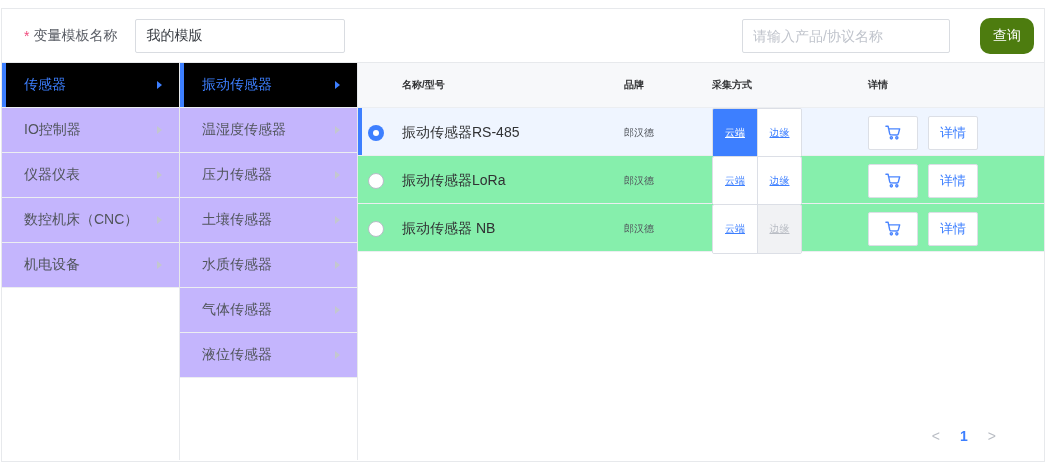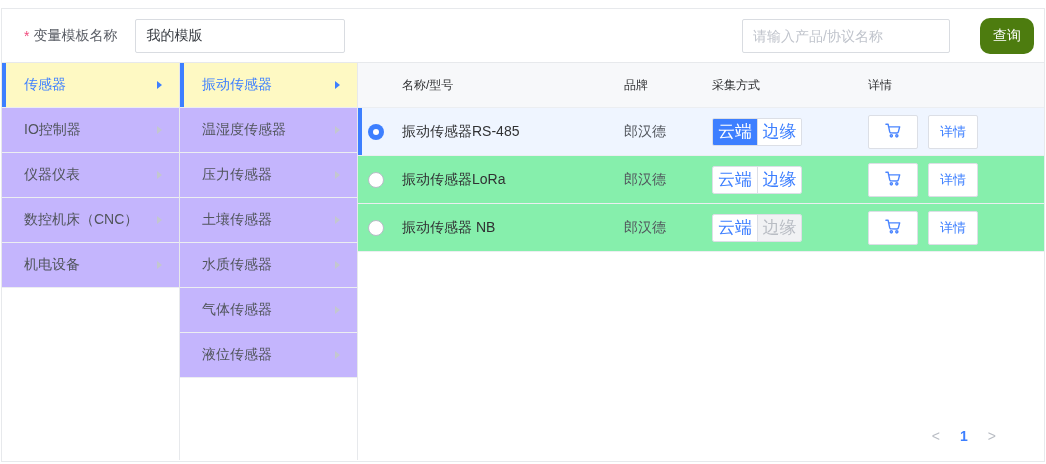--- a/index.html
+++ b/index.html
@@ -22,48 +22,48 @@
   .search-input::placeholder { color:#c0c4cc; }
   .query-btn { width:54px; height:36px; margin-left:30px; background:#4d7c0f; color:#fff;
     border:none; border-radius:10px; font-size:14px; cursor:pointer; font-family:inherit; }
 
   
   .bodywrap { display:flex; height:calc(100% - 55px); overflow:hidden; }
   .col { width:178px; border-right:1px solid #e7e9ec; flex:none; }
   .side-item { position:relative; height:45px; display:flex; align-items:center;
     justify-content:space-between; padding:0 17px 0 22px; border-bottom:1px solid #eceef1;
     font-size:14px; color:#51555c; cursor:pointer; background:#c4b5fd; }
-  .side-item.selected { background:#fef9c3; color:#3d7fff; }
+  .side-item.selected { background:#000000; color:#3d7fff; }
   .side-item.selected::before { content:""; position:absolute; left:0; top:0; bottom:0;
     width:4px; background:#3d7fff; }
   .tri { width:0; height:0; border-top:4px solid transparent; border-bottom:4px solid transparent;
     border-left:5px solid #c3c7cf; }
   .side-item.selected .tri { border-left-color:#3d7fff; }
 
   
   .main { flex:1; position:relative; overflow:hidden; }
   .trow { display:grid; grid-template-columns:44px 222px 88px 156px 1fr;
     align-items:center; }
   .thead { height:45px; background:#f7f8fa; border-bottom:1px solid #eceef1;
-    font-size:12px; font-weight:400; color:#303133; }
+    font-size:10px; font-weight:700; color:#303133; }
   .drow { height:48px; border-bottom:1px solid #eceef1; position:relative; background:#86efac; cursor:pointer; }
   .drow.selected { background:#eff5ff; }
   .drow.selected::before { content:""; position:absolute; left:0; top:0; bottom:0;
     width:4px; background:#3d7fff; }
   .cell-radio { display:flex; justify-content:flex-start; padding-left:10px; }
   .radio { width:16px; height:16px; border-radius:50%; border:1px solid #b6bcc6;
     background:#fff; position:relative; }
   .radio.checked { border:none; background:#3d7fff; }
   .radio.checked::after { content:""; position:absolute; left:5px; top:5px; width:6px;
     height:6px; border-radius:50%; background:#fff; }
   .cell-name { font-size:14px; color:#303133; }
-  .cell-brand { font-size:14px; color:#51555c; }
+  .cell-brand { font-size:10px; color:#51555c; }
   .seg { display:inline-flex; border:1px solid #dcdfe6; border-radius:2px; overflow:hidden; }
-  .seg-btn { width:44px; height:26px; background:#fff; color:#3d7fff; border:none;
-    font-size:17px; cursor:pointer; font-family:inherit; }
+  .seg-btn { width:44px; height:48px; background:#fff; color:#3d7fff; border:none;
+    font-size:10px; cursor:pointer; font-family:inherit;text-decoration:underline; }
   .seg-btn + .seg-btn { border-left:1px solid #dcdfe6; }
   .seg-btn.active { background:#3d7fff; color:#fff; }
   .seg-btn.disabled { background:#f1f2f4; color:#b9bdc4; cursor:default; }
   .cell-detail { display:flex; align-items:center; gap:10px; }
   .icon-btn { width:50px; height:34px; border:1px solid #dcdfe6; border-radius:2px;
     background:#fff; display:flex; align-items:center; justify-content:center; cursor:pointer; }
   .detail-btn { width:50px; height:34px; border:1px solid #dcdfe6; border-radius:2px;
     background:#fff; color:#3d7fff; font-size:13px; cursor:pointer; font-family:inherit; }
 
   

